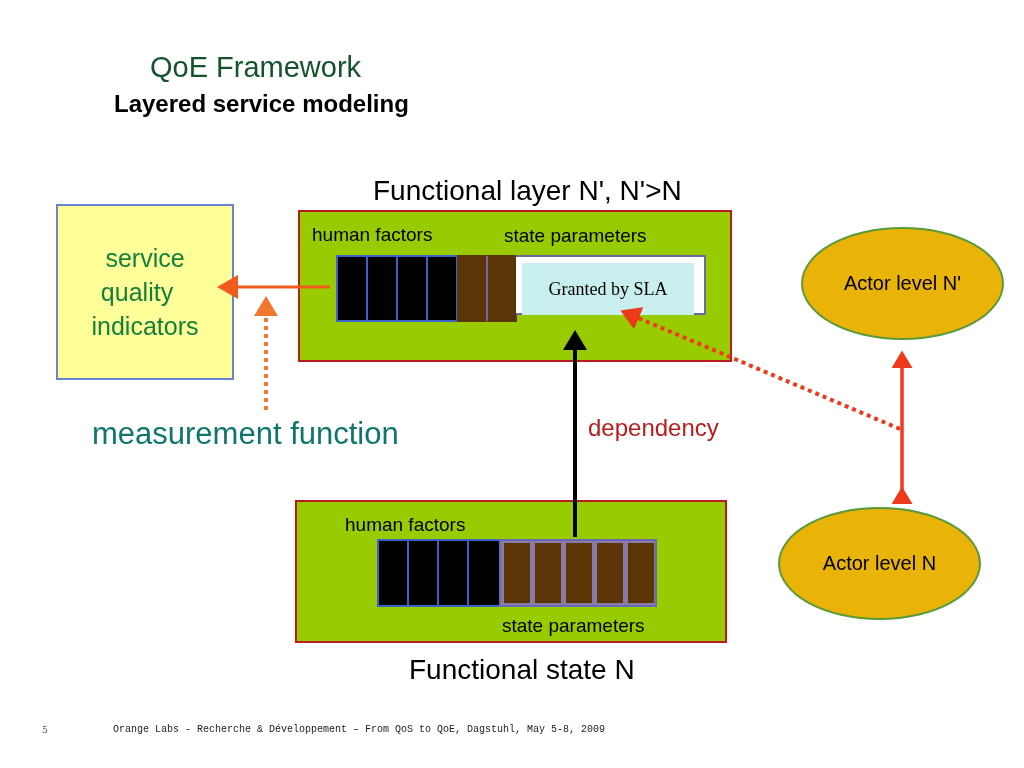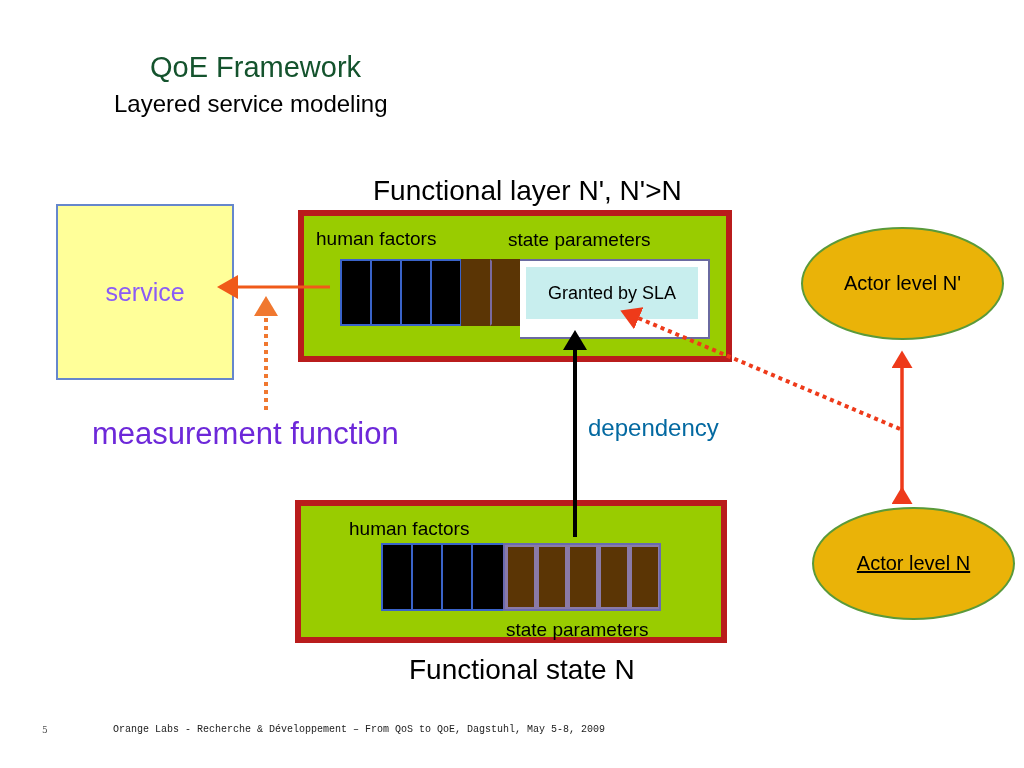--- a/index.html
+++ b/index.html
@@ -1,29 +1,29 @@
 <!DOCTYPE html>
 <html><head>
 <meta charset="utf-8">
 <style>
   html, body { margin: 0; padding: 0; }
   body { width: 1024px; height: 768px; position: relative; background: #ffffff; overflow: hidden; font-family: "Liberation Sans", sans-serif; }
   .abs { position: absolute; }
   .title { left: 114px; top: 50px; font-size: 29px; color: #14532d; line-height: 34px; margin-left: 36px; }
-  .subtitle { left: 114px; top: 89px; font-size: 24px; color: #000; line-height: 30px; }
+  .subtitle { left: 114px; top: 89px; font-size: 24px; color: #000; line-height: 30px; font-weight: bold; }
   .layer-label { font-size: 28px; color: #000; white-space: nowrap; }
-  .green-box { background: #99cc00; border: 6px solid #b91c1c; box-sizing: border-box; text-align: center; }
+  .green-box { background: #99cc00; border: 2px solid #b91c1c; box-sizing: border-box; text-align: center; }
   .small-label { font-size: 19px; color: #000; white-space: nowrap; }
   .cell { position: absolute; top: 0; box-sizing: border-box; }
   .cell.black { background: #000; border: 2px solid #3a63c9; }
   .cell.brown { background: #5b3505; border: 2px solid #7a6aa0; }
-  .sqi-box { left: 56px; top: 204px; width: 178px; height: 176px; background: #ffff99; border: 2px solid #6687cc; box-sizing: border-box; display: flex; align-items: center; justify-content: center; text-align: center; font-size: 25px; line-height: 34px; color: #8b5cf6; }
+  .sqi-box { left: 56px; top: 204px; width: 178px; height: 176px; background: #ffff99; border: 2px solid #6687cc; box-sizing: border-box; display: flex; align-items: center; justify-content: center; text-align: center; font-size: 25px; line-height: 34px; color: #15803d; }
   .ellipse { background: #eab308; border: 2px solid #5a9a3a; border-radius: 50%; box-sizing: border-box; display: flex; align-items: center; justify-content: center; font-size: 20px; color: #000; }
-  .measure { left: 92px; top: 416px; font-size: 31px; color: #6d28d9; white-space: nowrap; }
-  .dependency { left: 588px; top: 414px; font-size: 24px; color: #0369a1; }
+  .measure { left: 92px; top: 416px; font-size: 31px; color: #0f766e; white-space: nowrap; }
+  .dependency { left: 588px; top: 414px; font-size: 24px; color: #b91c1c; }
   .footer-num { left: 42px; top: 725px; font-size: 9px; color: #555; font-family: "DejaVu Serif", serif; }
   .footer-text { left: 113px; top: 724px; font-size: 10px; color: #222; font-family: Liberation Mono, monospace; white-space: nowrap; }
   svg.overlay { position: absolute; left: 0; top: 0; pointer-events: none; }
 </style>
 </head>
 <body>
 
 <div class="abs title">QoE Framework</div>
 <div class="abs subtitle">Layered service modeling</div>
 
@@ -31,21 +31,21 @@
 <div class="abs green-box" style="left:298px; top:210px; width:434px; height:152px;">
   <div class="abs small-label" style="left:12px; top:12px;">human factors</div>
   <div class="abs small-label" style="left:204px; top:13px;">state parameters</div>
   <div class="abs" style="left:36px; top:43px; width:370px; height:67px;">
     <div class="cell black" style="left:0; width:32px; height:67px;"></div>
     <div class="cell black" style="left:30px; width:32px; height:67px;"></div>
     <div class="cell black" style="left:60px; width:32px; height:67px;"></div>
     <div class="cell black" style="left:90px; width:32px; height:67px;"></div>
     <div class="cell brown" style="left:121px; width:31px; height:67px; border-color:#5b3505;"></div>
     <div class="cell brown" style="left:150px; width:31px; height:67px; border-color:#5b3505 #5b3505 #5b3505 #7a6aa0;"></div>
-    <div class="abs" style="left:180px; top:0; width:190px; height:80px; background:#fff; border:2px solid #6a6aa0; border-left:none; box-sizing:border-box;">
+    <div class="abs" style="left:180px; top:0; width:190px; height:60px; background:#fff; border:2px solid #6a6aa0; border-left:none; box-sizing:border-box;font-family:Liberation Serif, serif;">
       <div class="abs" style="left:6px; top:6px; width:172px; height:52px; background:#c8eeee; display:flex; align-items:center; justify-content:center; font-size:18px; color:#000;">Granted by SLA</div>
     </div>
   </div>
 </div>
 
 <div class="abs green-box" style="left:295px; top:500px; width:432px; height:143px;">
   <div class="abs small-label" style="left:48px; top:12px;">human factors</div>
   <div class="abs" style="left:80px; top:37px; width:280px; height:68px;">
     <div class="cell black" style="left:0; width:32px; height:68px;"></div>
     <div class="cell black" style="left:30px; width:32px; height:68px;"></div>
@@ -59,25 +59,27 @@
       <div class="abs" style="left:127px; top:2px; width:26px; height:60px; background:#5b3505;"></div>
     </div>
   </div>
   <div class="abs small-label" style="left:205px; top:113px;">state parameters</div>
 </div>
 <div class="abs layer-label" style="left:409px; top:654px;">Functional state N</div>
 
 <div class="abs sqi-box">
   <div>
     <div>service</div>
+    <div style="margin-left:-16px;">quality</div>
+    <div>indicators</div>
   </div>
 </div>
 
 <div class="abs ellipse" style="left:801px; top:227px; width:203px; height:113px;">Actor level N'</div>
-<div class="abs ellipse" style="left:812px; top:507px; width:203px; height:113px;text-decoration:underline;">Actor level N</div>
+<div class="abs ellipse" style="left:778px; top:507px; width:203px; height:113px;">Actor level N</div>
 
 <div class="abs measure">measurement function</div>
 <div class="abs dependency">dependency</div>
 
 <svg class="overlay" width="1024" height="768">
   <defs>
     <marker id="ah-orange" markerWidth="8" markerHeight="8" refX="6" refY="4" orient="auto" markerUnits="strokeWidth">
       <path d="M0,0 L7,4 L0,8 z" fill="#f05a1a"></path>
     </marker>
     <marker id="ah-orange-small" markerWidth="6" markerHeight="6" refX="4" refY="3" orient="auto" markerUnits="strokeWidth">

